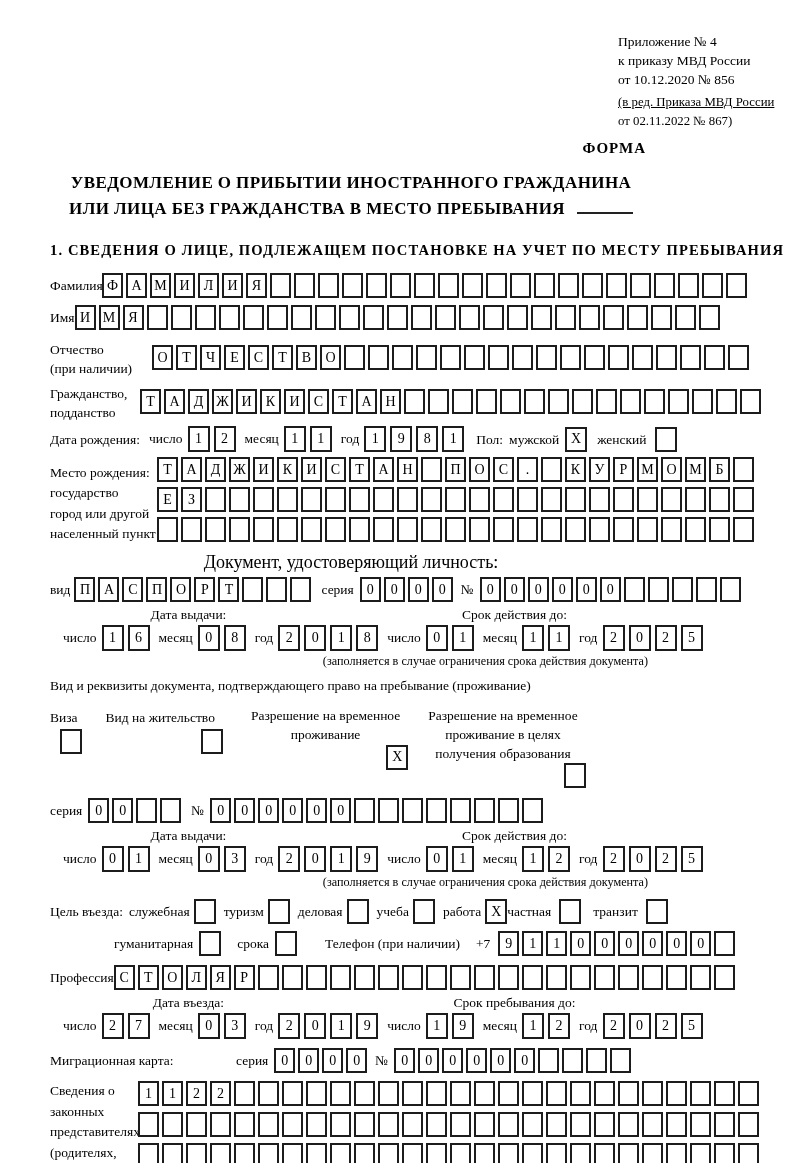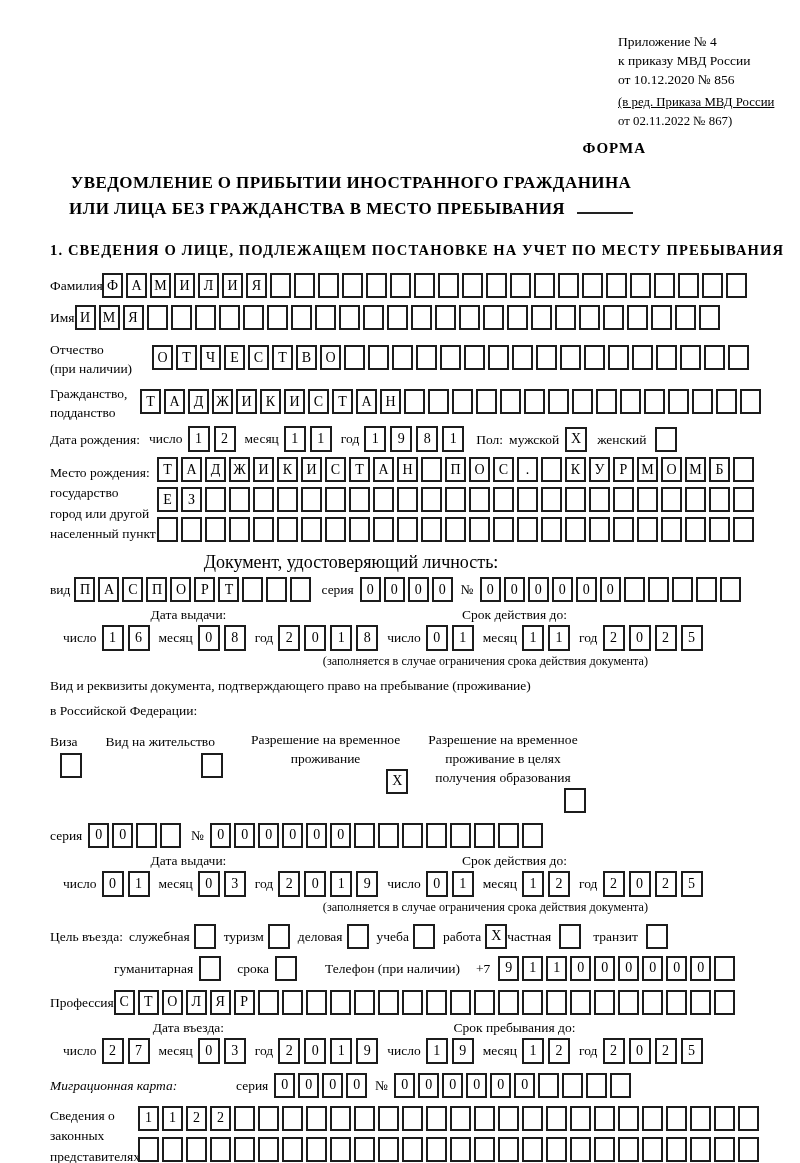--- a/index.html
+++ b/index.html
@@ -413,21 +413,20 @@
           <span class="cell">2</span>
           <span class="cell">0</span>
           <span class="cell">2</span>
           <span class="cell">5</span>
         </span>
       </span>
   </div>
   <div class="note">(заполняется в случае ограничения срока действия документа)</div>
 
   <div class="plain">Вид и реквизиты документа, подтверждающего право на пребывание (проживание)</div>
-  <div class="plain" style="margin-top:4px;">в Российской Федерации:</div>
 
   <div class="prow">
     <span class="pair">
       <span class="lbl pad-lbl mr4">Виза</span>
       <span class="checkbox"></span>
     </span>
     <span class="pair ml24">
       <span class="lbl pad-lbl mr8">Вид на жительство</span>
       <span class="checkbox"></span>
     </span>
@@ -631,21 +630,21 @@
         <span class="dcells">
           <span class="cell">2</span>
           <span class="cell">0</span>
           <span class="cell">2</span>
           <span class="cell">5</span>
         </span>
       </span>
   </div>
 
   <div class="row" style="margin-top:9px;">
-    <span class="lbl" style="width:186px;font-style:italic;">Миграционная карта:</span>
+    <span class="lbl" style="width:186px;">Миграционная карта:</span>
     <span class="lbl mr6">серия</span>
     <span class="cells">
         <span class="cell">0</span>
         <span class="cell">0</span>
         <span class="cell">0</span>
         <span class="cell">0</span>
       </span>
     <span class="lbl ml8 mr6">№</span>
     <span class="cells">
         <span class="cell">0</span>

